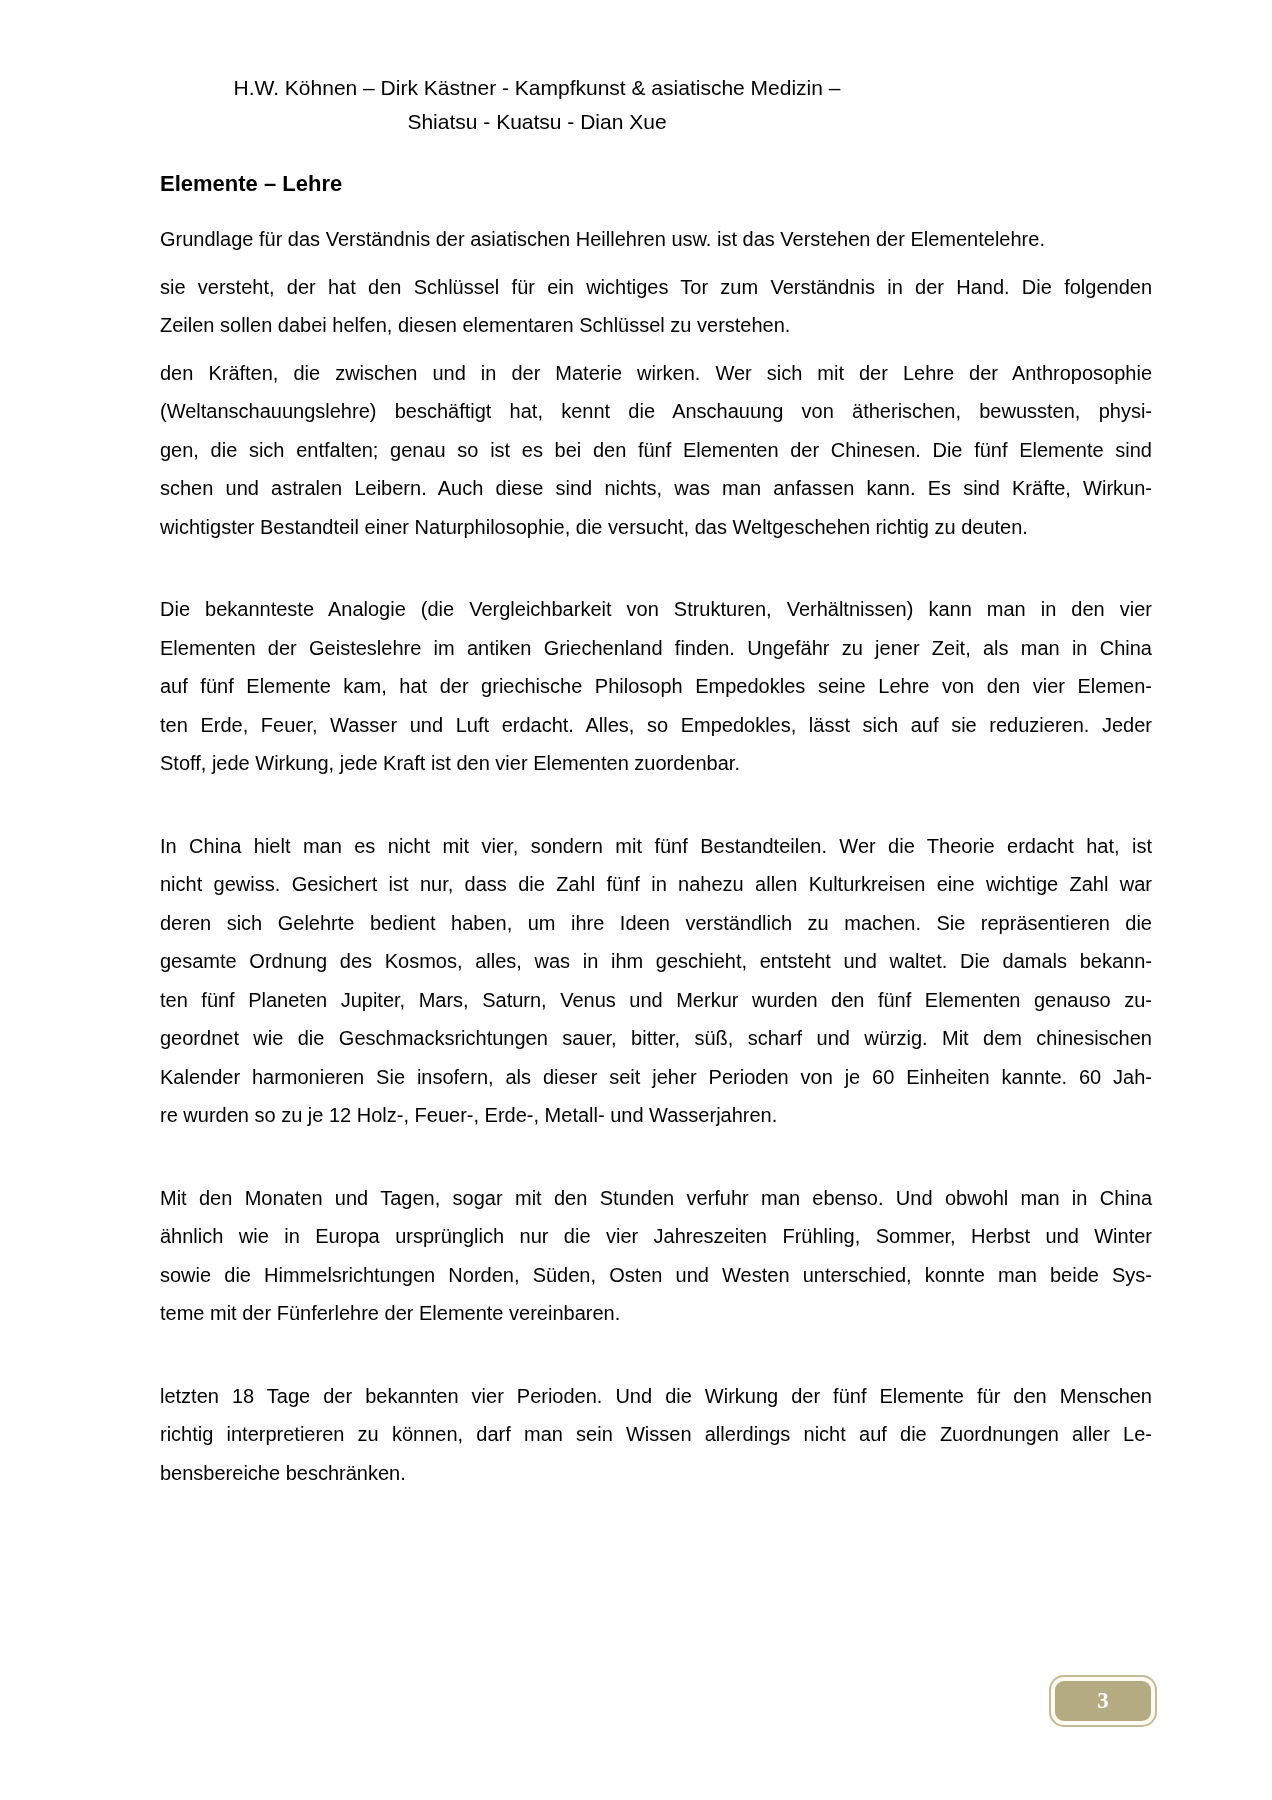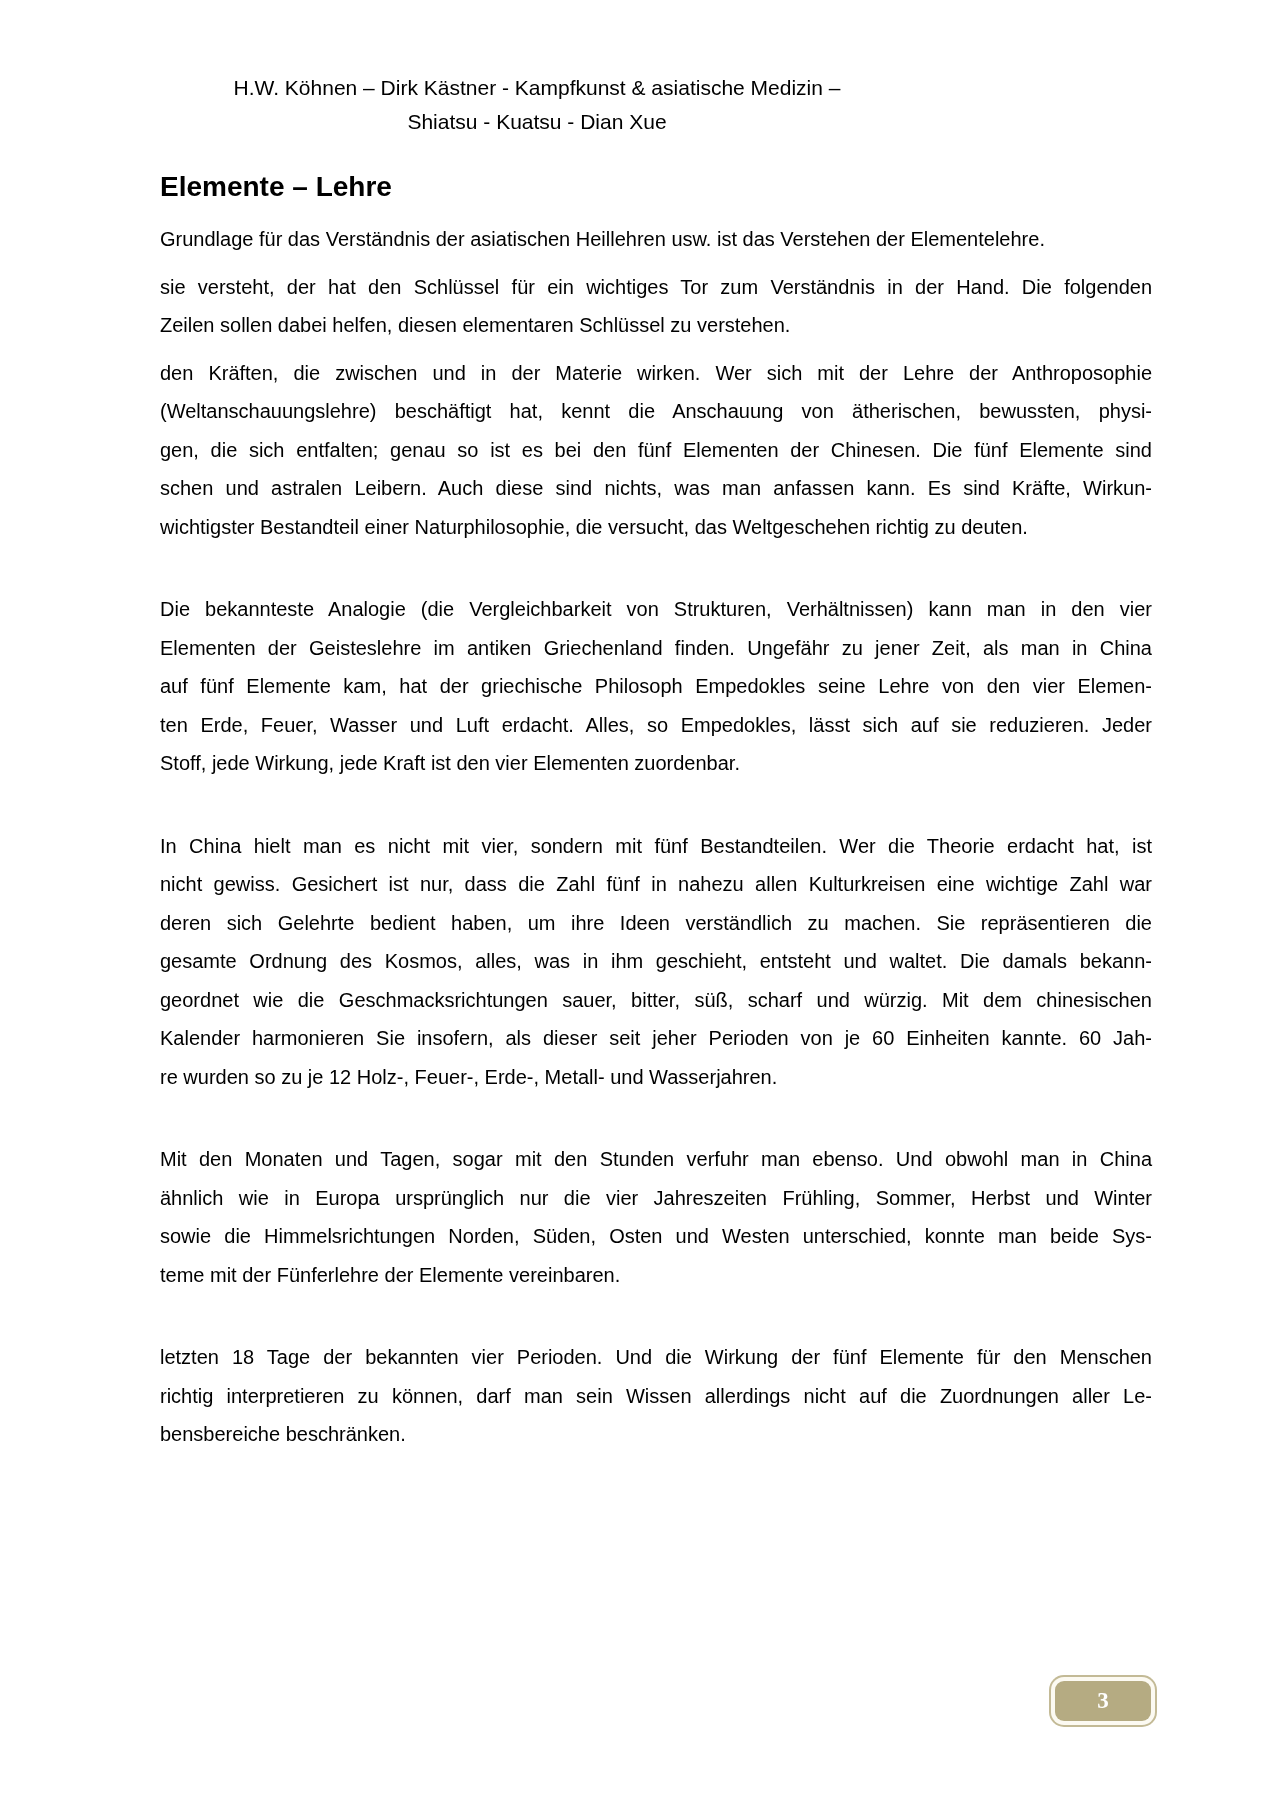--- a/index.html
+++ b/index.html
@@ -15,21 +15,21 @@
     position: absolute;
     top: 71px; left: 0; width: 1074px;
     text-align: center;
     font-size: 21px;
     line-height: 34px;
     color: #000000;
   }
   .page-title {
     position: absolute;
     top: 132px; left: 160px;
-    font-size: 28px;
+    font-size: 22px;
     font-weight: bold;
     color: #000000;
     margin-top: 39px;
   }
   .doc {
     position: absolute;
     top: 220px; left: 160px;
     width: 992px;
     font-size: 20px;
   }
@@ -100,20 +100,21 @@
     <div class="line"><span>auf fünf Elemente kam, hat der griechische Philosoph </span><a class="hyperlink">Empedokles</a><span> seine Lehre von den vier Elemen-</span></div>
     <div class="line">ten Erde, Feuer, Wasser und Luft erdacht. Alles, so Empedokles, lässt sich auf sie reduzieren. Jeder</div>
     <div class="line last">Stoff, jede Wirkung, jede Kraft ist den vier Elementen zuordenbar.</div>
   </div>
 
   <div class="para spaced">
     <div class="line">In China hielt man es nicht mit vier, sondern mit fünf Bestandteilen. Wer die Theorie erdacht hat, ist</div>
     <div class="line">nicht gewiss. Gesichert ist nur, dass die Zahl fünf in nahezu allen Kulturkreisen eine wichtige Zahl war</div>
     <div class="line">deren sich Gelehrte bedient haben, um ihre Ideen verständlich zu machen. Sie repräsentieren die</div>
     <div class="line">gesamte Ordnung des Kosmos, alles, was in ihm geschieht, entsteht und waltet. Die damals bekann-</div>
+    <div class="line">ten fünf Planeten Jupiter, Mars, Saturn, Venus und Merkur wurden den fünf Elementen genauso zu-</div>
     <div class="line">geordnet wie die Geschmacksrichtungen sauer, bitter, süß, scharf und würzig. Mit dem chinesischen</div>
     <div class="line">Kalender harmonieren Sie insofern, als dieser seit jeher Perioden von je 60 Einheiten kannte. 60 Jah-</div>
     <div class="line last">re wurden so zu je 12 Holz-, Feuer-, Erde-, Metall- und Wasserjahren.</div>
   </div>
 
   <div class="para spaced">
     <div class="line">Mit den Monaten und Tagen, sogar mit den Stunden verfuhr man ebenso. Und obwohl man in China</div>
     <div class="line">ähnlich wie in Europa ursprünglich nur die vier Jahreszeiten Frühling, Sommer, Herbst und Winter</div>
     <div class="line">sowie die Himmelsrichtungen Norden, Süden, Osten und Westen unterschied, konnte man beide Sys-</div>
     <div class="line last">teme mit der Fünferlehre der Elemente vereinbaren.</div>

